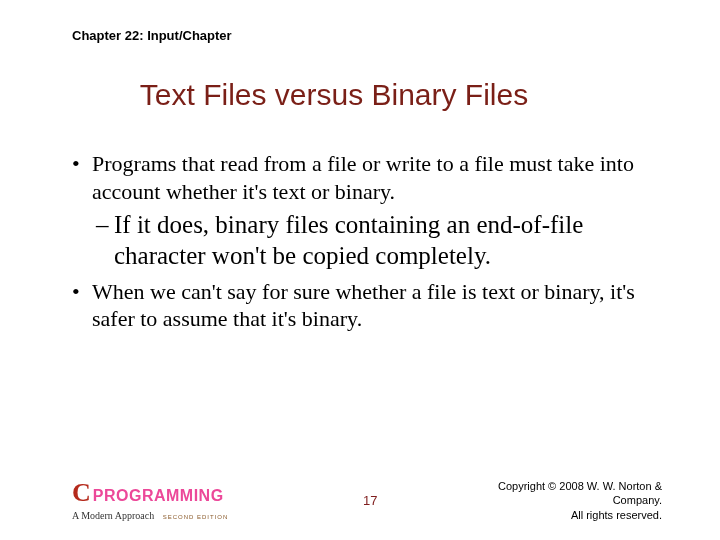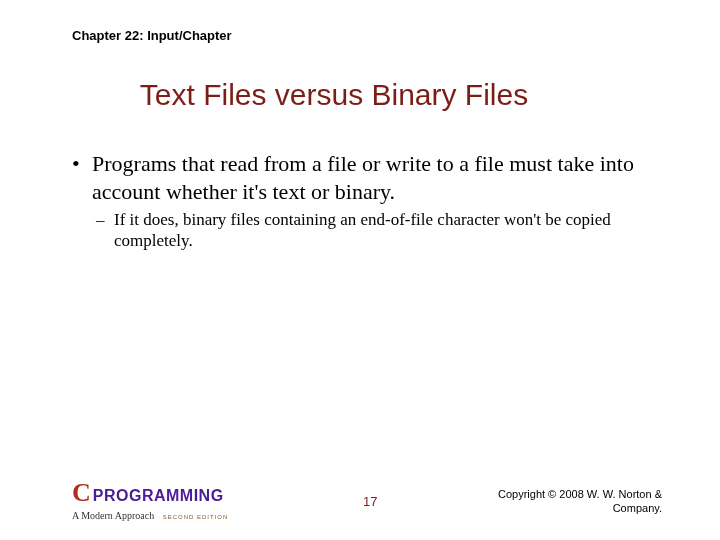--- a/index.html
+++ b/index.html
@@ -53,21 +53,21 @@
     width: 20px;
     text-indent: 0;
   }
   ul.sub {
     list-style: none;
     margin-top: 4px;
     margin-left: 24px;
     margin-bottom: 6px;
   }
   ul.sub > li {
-    font-size: 17px;
+    font-size: 25px;
     line-height: 1.25;
     padding-left: 18px;
     text-indent: -18px;
   }
   ul.sub > li::before {
     content: "–";
     display: inline-block;
     width: 18px;
     text-indent: 0;
   }
@@ -95,21 +95,21 @@
     font-family: "Times New Roman", serif;
     font-weight: bold;
     font-size: 26px;
     color: #b52a1c;
   }
   .logo-prog {
     font-family: Arial, sans-serif;
     font-weight: 900;
     font-size: 16px;
     letter-spacing: 0.5px;
-    color: #4c1d95;
+    color: #ec4899;
   }
   .logo-sub {
     font-family: "Times New Roman", serif;
     font-size: 10px;
     color: #333;
   }
   .logo-ed {
     font-family: Arial, sans-serif;
     font-size: 6px;
     letter-spacing: 1px;
@@ -137,30 +137,34 @@
 
 <div class="title">Text Files versus Binary Files</div>
 
 <div class="content">
   <ul class="main">
     <li>Programs that read from a file or write to a file must take into account whether it's text or binary.</li>
   </ul>
   <ul class="sub">
     <li>If it does, binary files containing an end-of-file character won't be copied completely.</li>
   </ul>
+  <ul class="main">
+    <li>When we can't say for sure whether a file is text or binary, it's safer to assume that it's binary.</li>
+  </ul>
 </div>
 
 <div class="footer">
   <div class="logo">
     <div class="logo-top">
       <span class="logo-c">C</span>
       <span class="logo-prog">PROGRAMMING</span>
     </div>
     <div>
       <span class="logo-sub">A Modern Approach</span>
       <span class="logo-ed">SECOND EDITION</span>
     </div>
   </div>
   <div class="pagenum">17</div>
   <div class="copyright">
     <div>Copyright © 2008 W. W. Norton &amp; Company.</div>
+    <div>All rights reserved.</div>
   </div>
 </div>
 
 </body></html>

